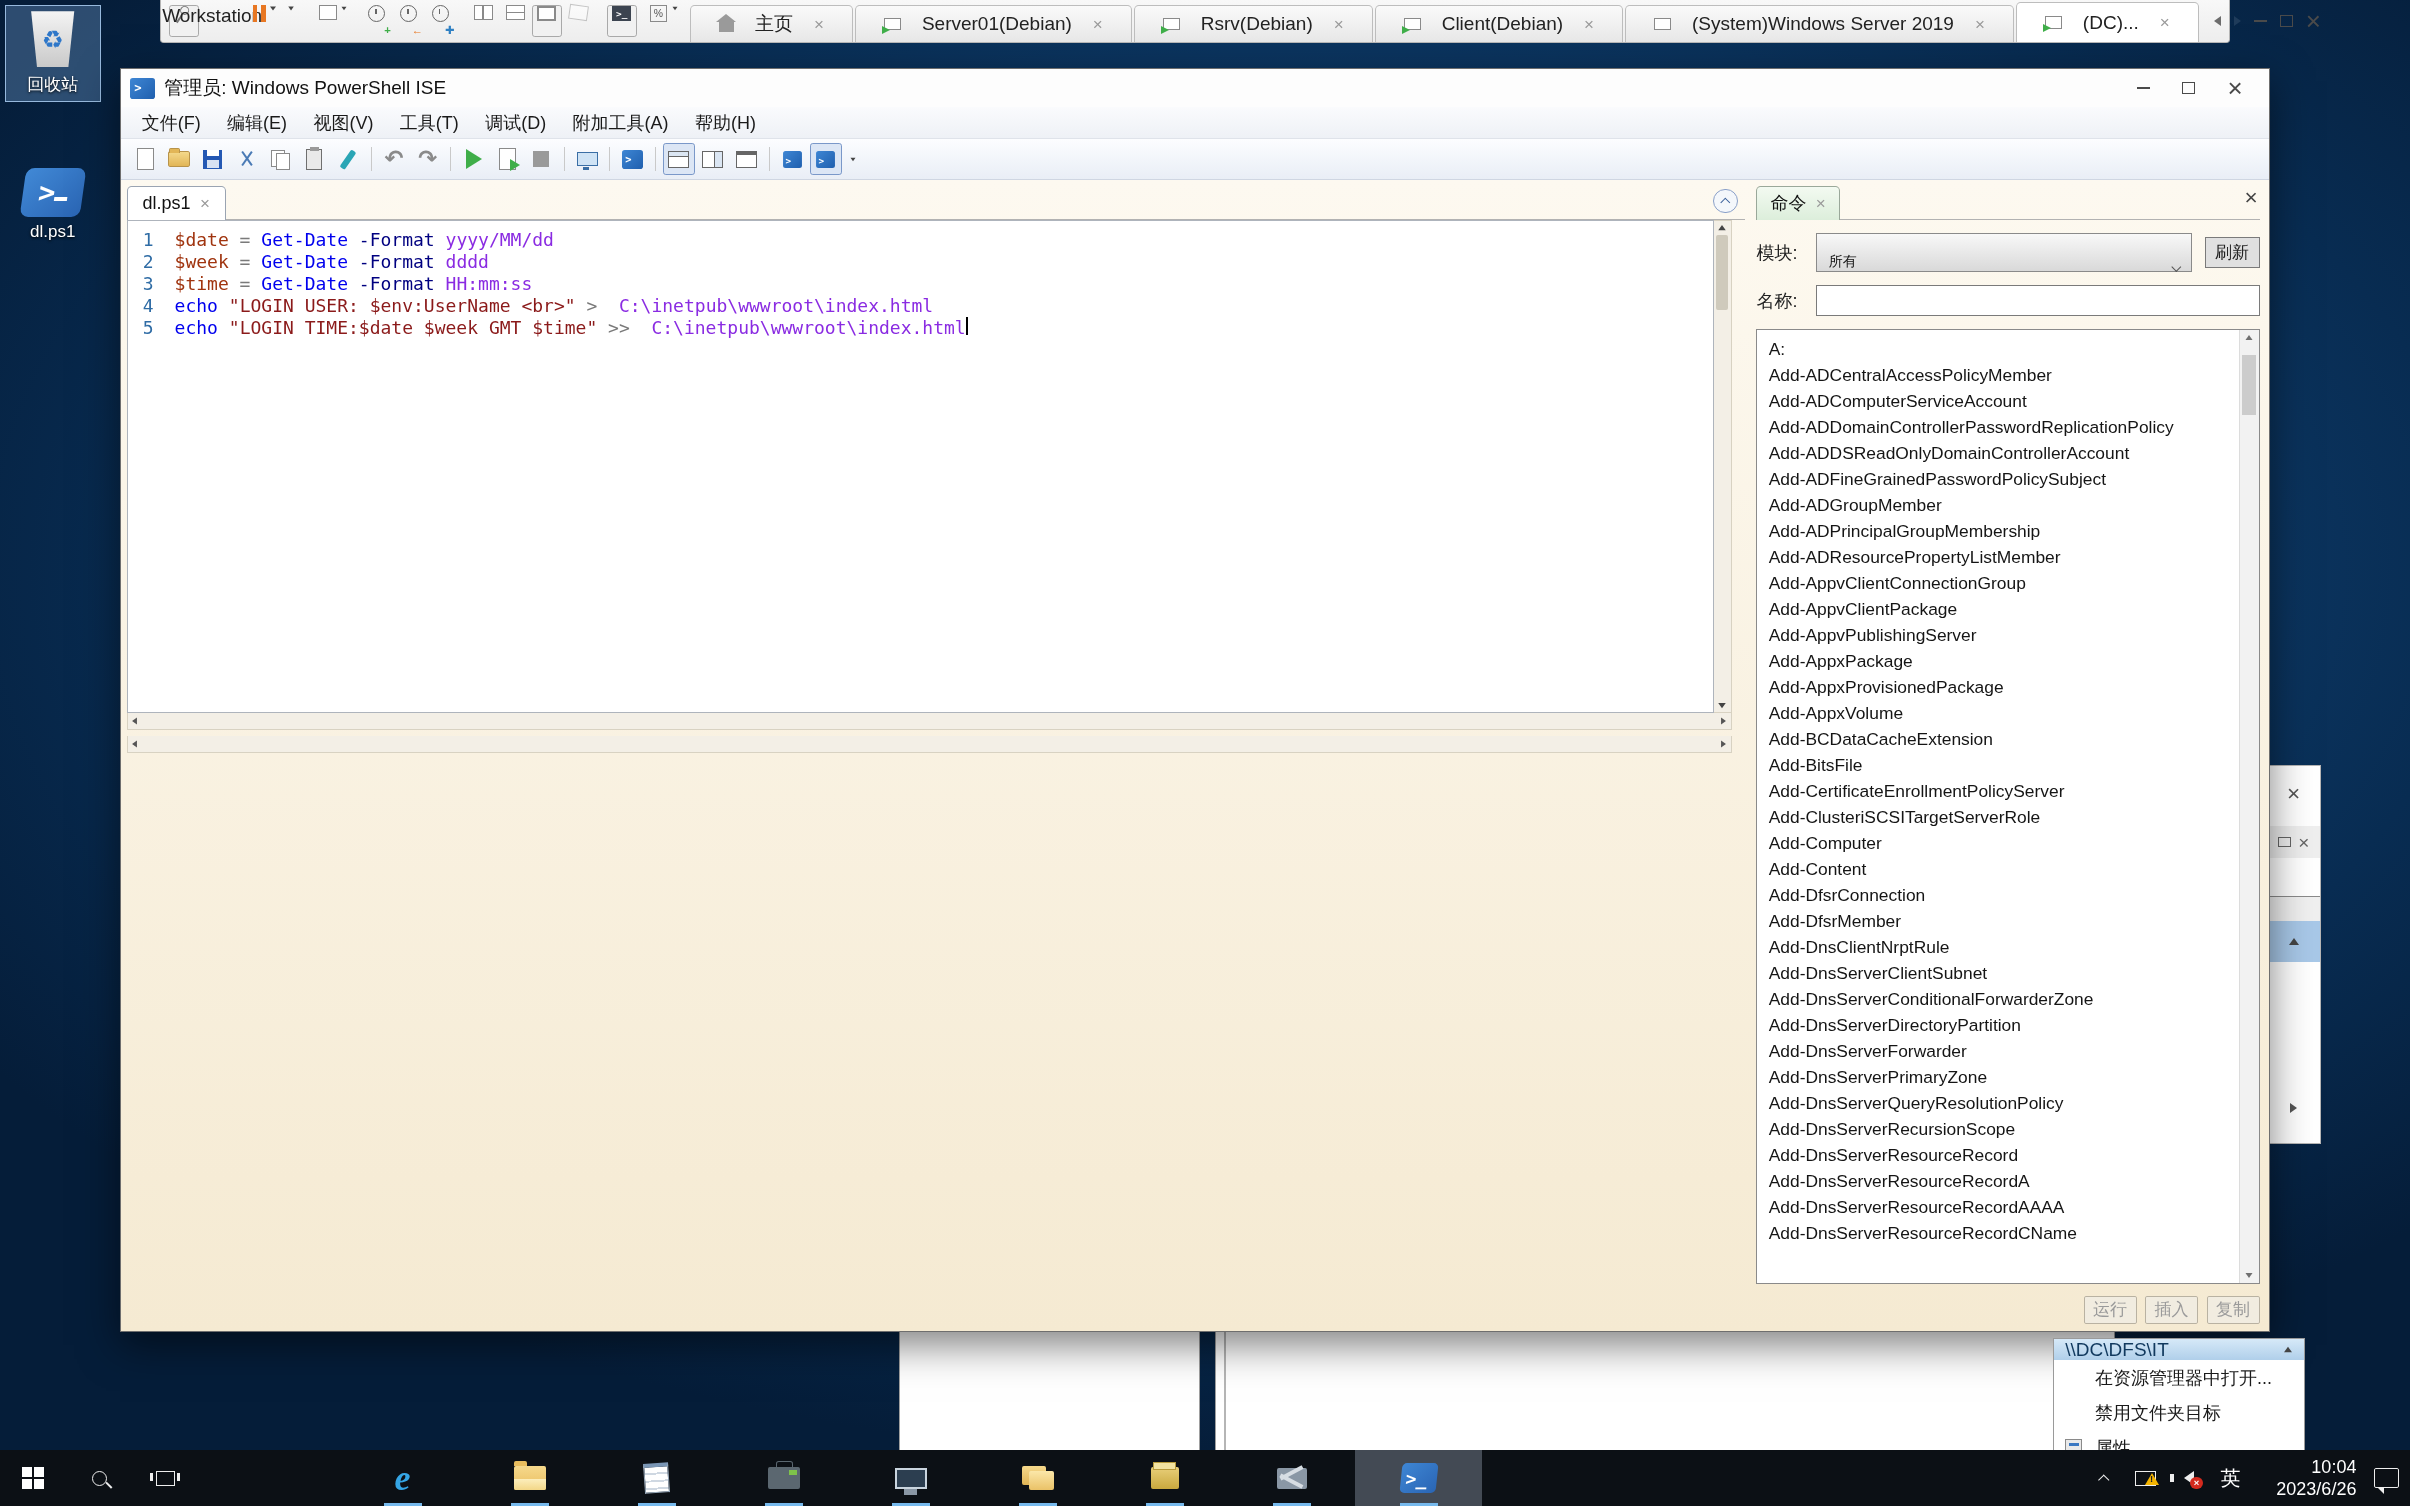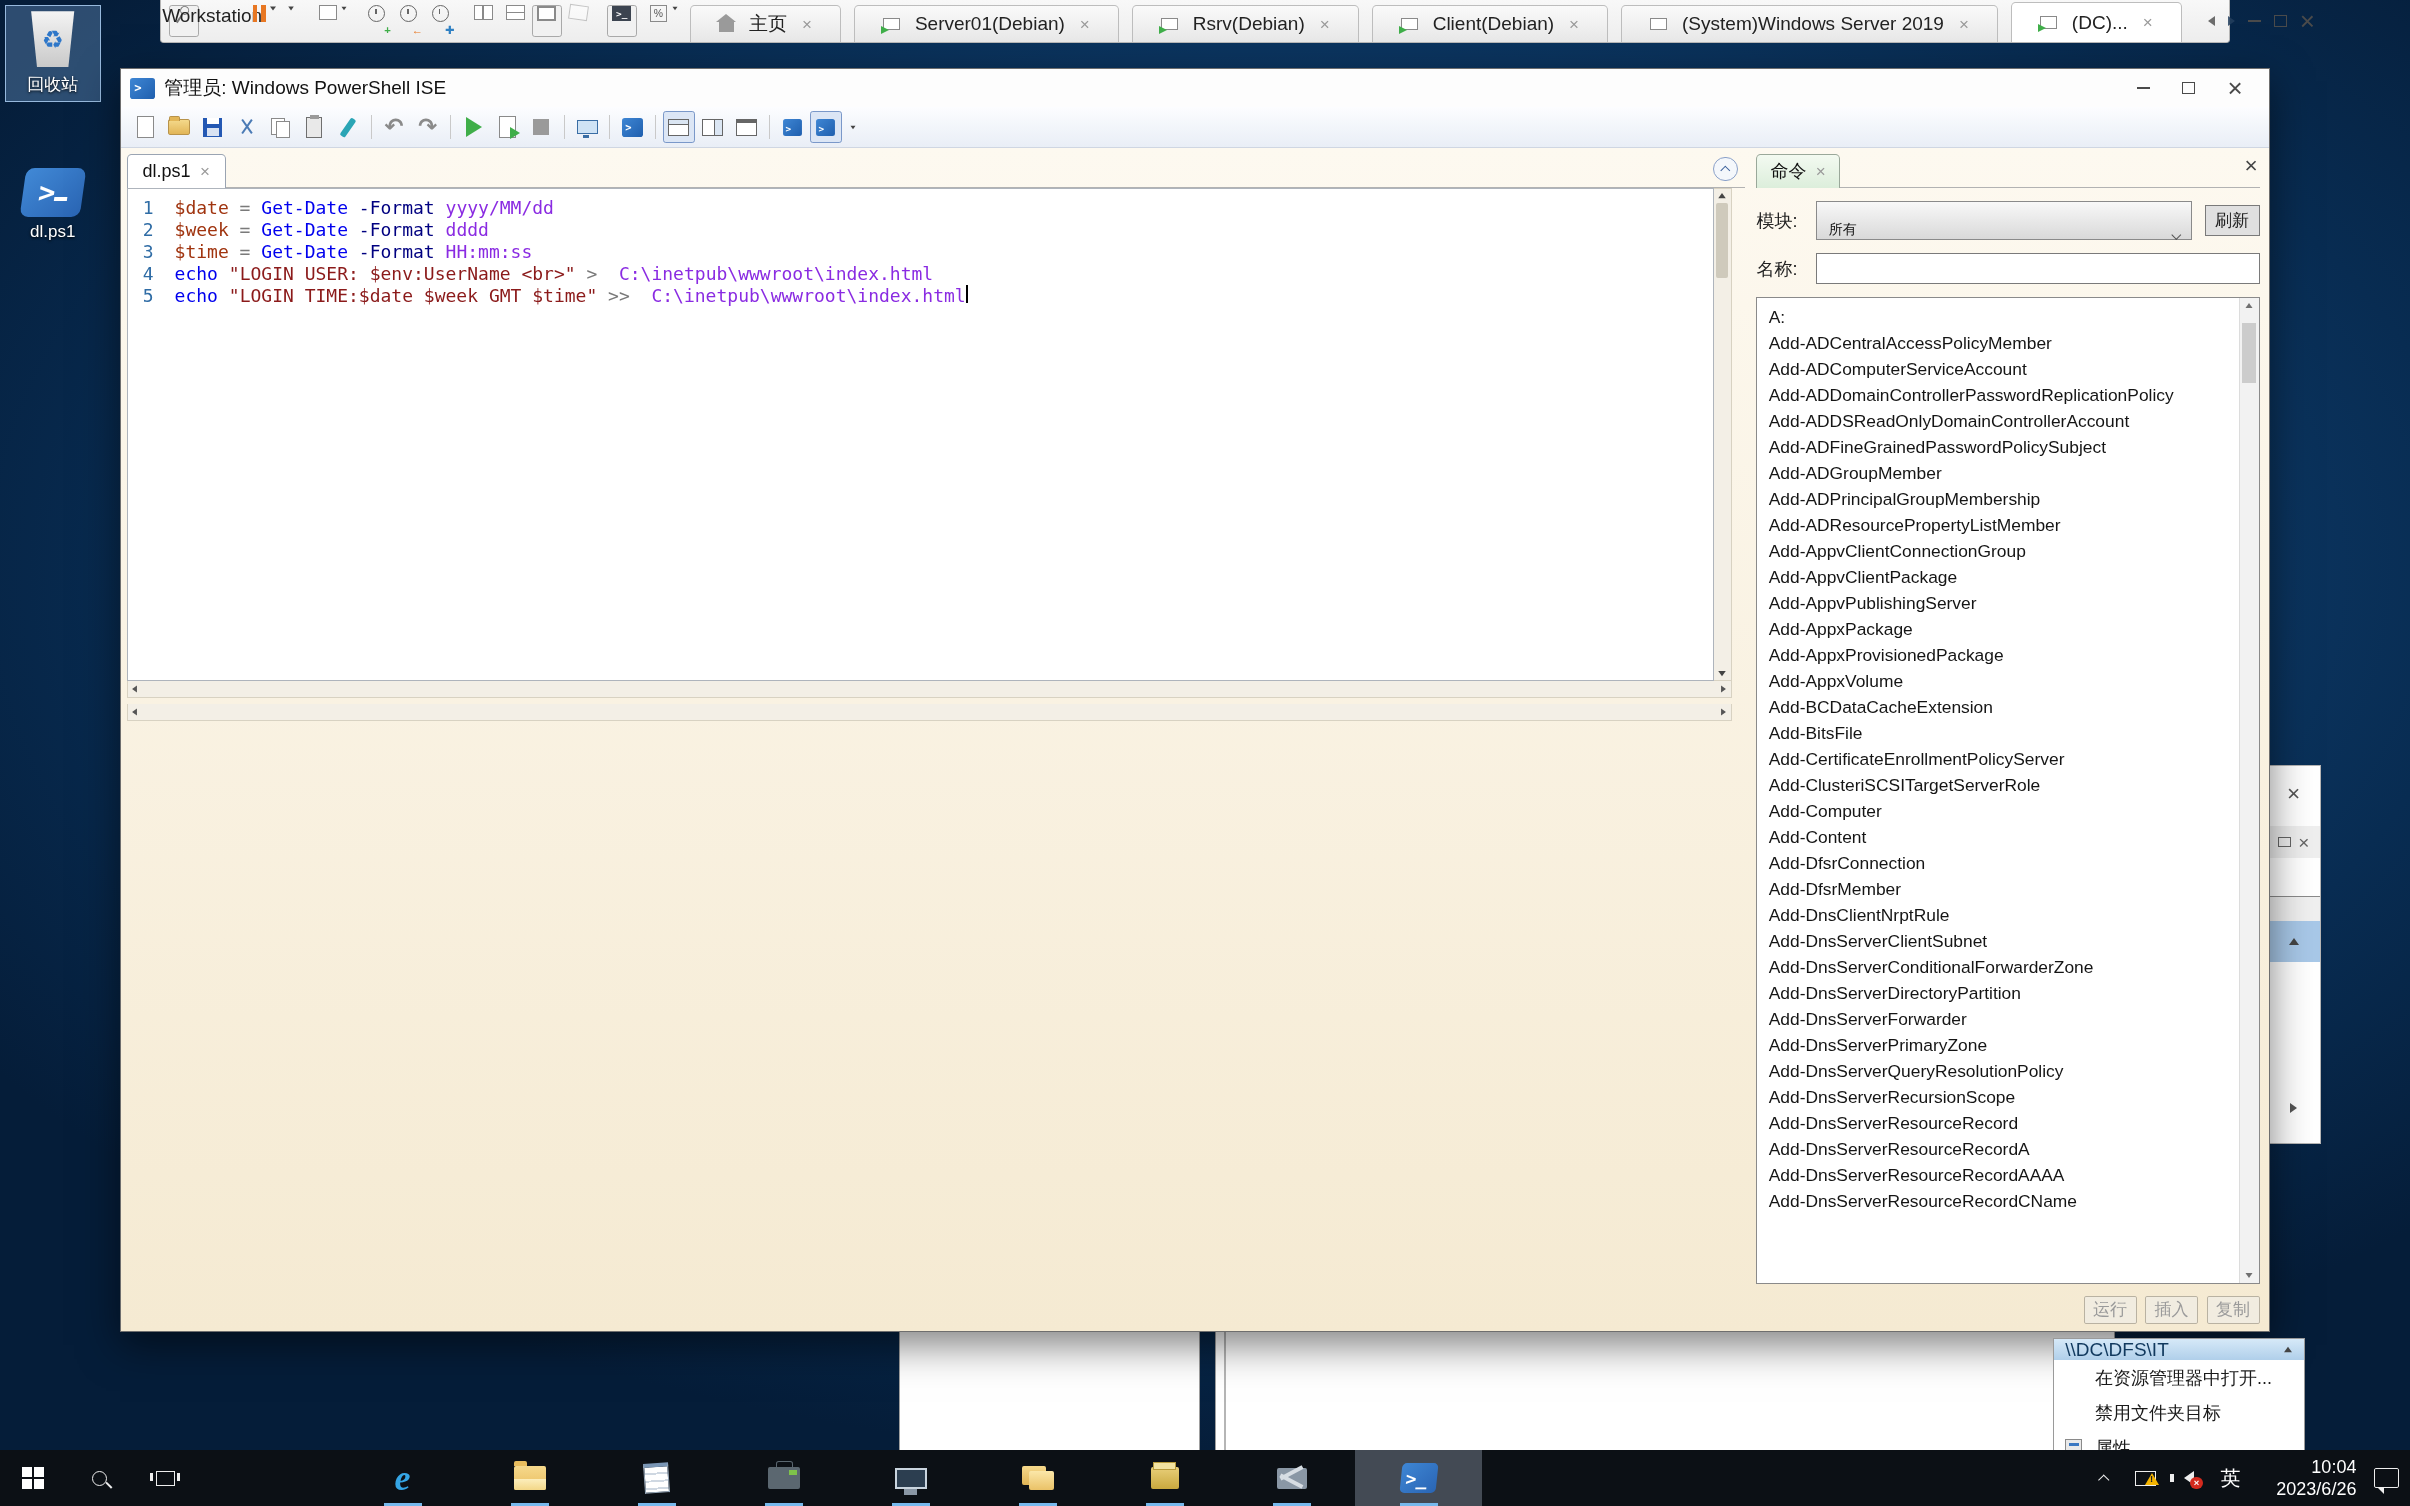--- a/index.html
+++ b/index.html
@@ -29,21 +29,21 @@
 .badge{position:absolute;right:0.9px;bottom:0.9px;font-size:11.3px;font-weight:bold;line-height:1}
 .sqic{width:19px;height:15px;border:1.9px solid #8a8a8a;background:#fff}
 .sqic.split-v::after{content:"";display:block;width:1.9px;height:100%;background:#8a8a8a;margin-left:7.5px}
 .sqic.split-h::after{content:"";display:block;height:1.9px;width:100%;background:#8a8a8a;margin-top:5.6px}
 .sqic.fs{border-width:2.8px}
 .consoleic{width:19px;height:15px;background:#3c4450;color:#fff;font:bold 9.4px "DejaVu Sans Mono",monospace;display:flex;align-items:center;justify-content:center}
 .fitic{width:19px;height:17px;border:1.9px solid #8a8a8a;font-size:10.4px;color:#555;display:flex;align-items:center;justify-content:center}
 .pin{width:9.4px;height:9.4px;border-radius:50%;border:1.9px solid #777;position:relative;transform:rotate(35deg)}
 .pin::after{content:"";position:absolute;left:2.8px;top:9.4px;width:1.9px;height:8.5px;background:#777}
 .vm-tabs{display:flex;align-self:flex-end;margin-left:9.4px}
-.vm-tab{align-self:flex-end;height:37px;display:flex;align-items:center;gap:15px;padding:0 28px;background:linear-gradient(#fafafa,#e7e7e7);border:0.9px solid #bdbdbd;border-bottom:none;border-radius:4.7px 4.7px 0 0;margin-right:13px;font-size:19px;color:#222;white-space:nowrap}
+.vm-tab{align-self:flex-end;height:37px;display:flex;align-items:center;gap:21px;padding:0 28px;background:linear-gradient(#fafafa,#e7e7e7);border:0.9px solid #bdbdbd;border-bottom:none;border-radius:4.7px 4.7px 0 0;margin-right:2px;font-size:19px;color:#222;white-space:nowrap}
 .vm-tab.active{background:#fff;height:40px}
 .mon{position:relative;width:17px;height:12.2px;border:1.9px solid #8a8a8a;background:#fff;flex:none}
 .mon.run::after{content:"";position:absolute;left:-2.8px;bottom:-4.7px;border-left:8.5px solid #3fae49;border-top:4.7px solid transparent;border-bottom:4.7px solid transparent}
 .homeic{position:relative;width:15px;height:10.4px;background:#9a9a9a;margin-top:5.6px}
 .homeic::before{content:"";position:absolute;left:-2.8px;top:-7.5px;border-left:10.4px solid transparent;border-right:10.4px solid transparent;border-bottom:8.5px solid #9a9a9a}
 .tab-x{font-size:17px;color:#9a9a9a;line-height:1}
 .vm-winctl{display:flex;align-items:center;margin-left:13px;gap:13px}
 .navarrow{opacity:.85}
 .minbar{width:13px;height:2.8px;background:#4a4a4a}
 .maxbox{width:13px;height:11.3px;border:1.9px solid #4a4a4a}
@@ -379,20 +379,29 @@
 <div id="ise">
   <div class="ise-title">
     <span class="ps-ic">&gt;</span>
     <span class="t">管理员: Windows PowerShell ISE</span>
     <span class="winctl">
       <span class="minbar"></span>
       <span class="maxbox"></span>
       <span class="bigx">×</span>
     </span>
   </div>
+  <div class="ise-menubar" id="ise-menubar">
+      <span class="menu-item">文件(F)</span>
+      <span class="menu-item">编辑(E)</span>
+      <span class="menu-item">视图(V)</span>
+      <span class="menu-item">工具(T)</span>
+      <span class="menu-item">调试(D)</span>
+      <span class="menu-item">附加工具(A)</span>
+      <span class="menu-item">帮助(H)</span>
+    </div>
   <div class="ise-toolbar">
     <span class="ibtn">
         <span class="doc"></span>
       </span>
     <span class="ibtn">
         <span class="folder"></span>
       </span>
     <span class="ibtn">
         <span class="floppy"></span>
       </span>

